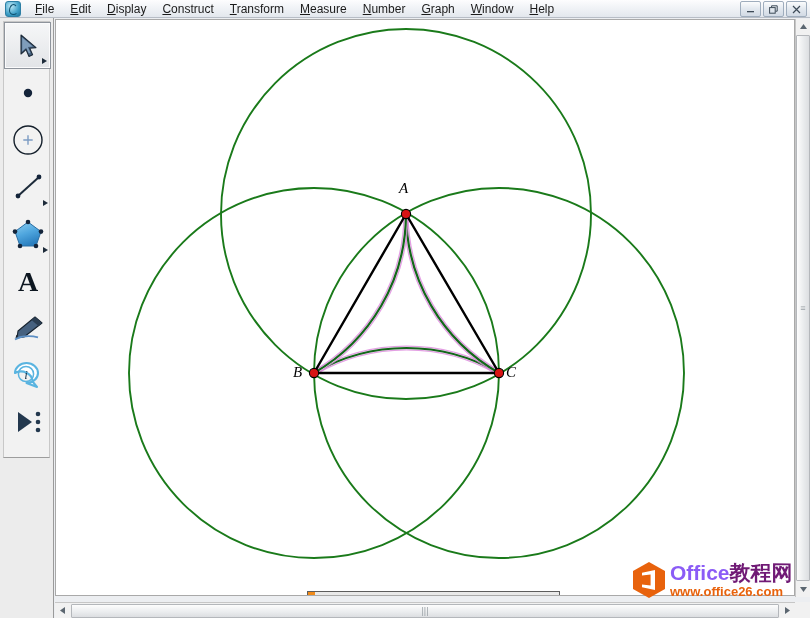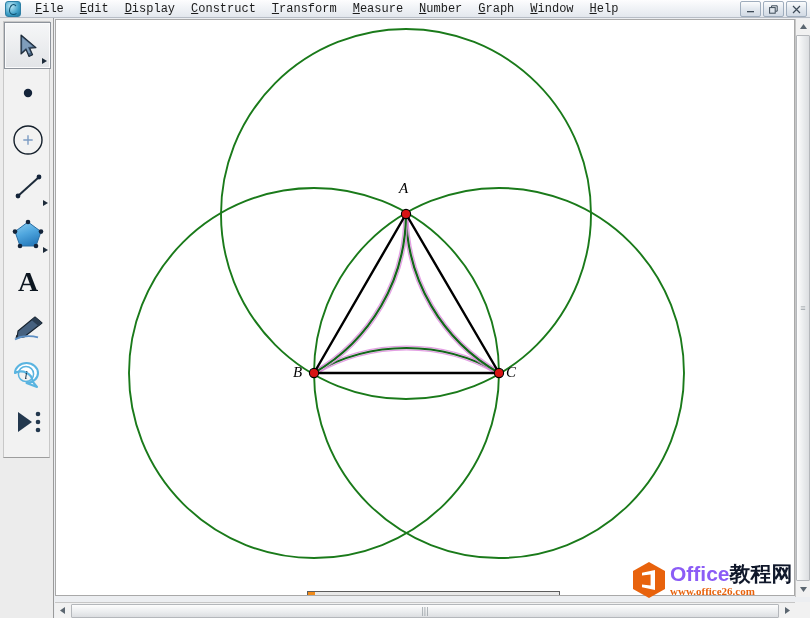--- a/index.html
+++ b/index.html
@@ -11,21 +11,20 @@
   }
   #app{position:relative;width:810px;height:618px;background:#eceef1;}
 
   
   .menubar{
     position:absolute;left:0;top:0;width:810px;height:18px;
     background:linear-gradient(#fdfdfe,#eef1f5 55%,#e3e7ed);
     border-bottom:1px solid #b7bdc6;
     display:flex;align-items:center;
     box-sizing:border-box;
-    font-family:Liberation Mono, monospace;
   }
   .appicon{
     width:14px;height:14px;margin-left:5px;margin-right:6px;
     border-radius:3px;
     background:radial-gradient(circle at 35% 30%,#bfe9f7,#3fa0c8 60%,#1b6f97);
     border:1px solid #2d7fa5;
     position:relative;flex:0 0 auto;
   }
   .appicon:after{
     content:"";position:absolute;left:3px;top:2px;width:7px;height:9px;
@@ -136,22 +135,22 @@
     clip-path:polygon(50% 0%,100% 25%,100% 75%,50% 100%,0% 75%,0% 25%);
   }
   .wm-hex:after{
     content:"";position:absolute;left:9px;top:8px;width:13px;height:20px;
     background:#fff;
     clip-path:polygon(0% 14%,100% 0%,100% 100%,0% 86%,0% 72%,66% 78%,66% 22%,0% 28%);
   }
   .wm-txt{display:flex;flex-direction:column;line-height:1;}
   .wm-l1{font-size:21px;font-weight:bold;}
   .wm-l1 .o{color:#8b5cf6;}
-  .wm-l1 .b{color:#0f172a;}
-  .wm-l2{font-size:11px;font-weight:bold;color:#e8620c;margin-top:2px;font-family:Liberation Serif, serif;}
+  .wm-l1 .b{color:#701a75;}
+  .wm-l2{font-size:13px;font-weight:bold;color:#e8620c;margin-top:2px;}
 </style>
 </head>
 <body>
 
 <div id="app">
 
   <div class="menubar">
     <div class="appicon"></div>
     <div id="menu-items" style="display:flex;">
         <div class="menu-item"><span class="acc">F</span>ile</div>

